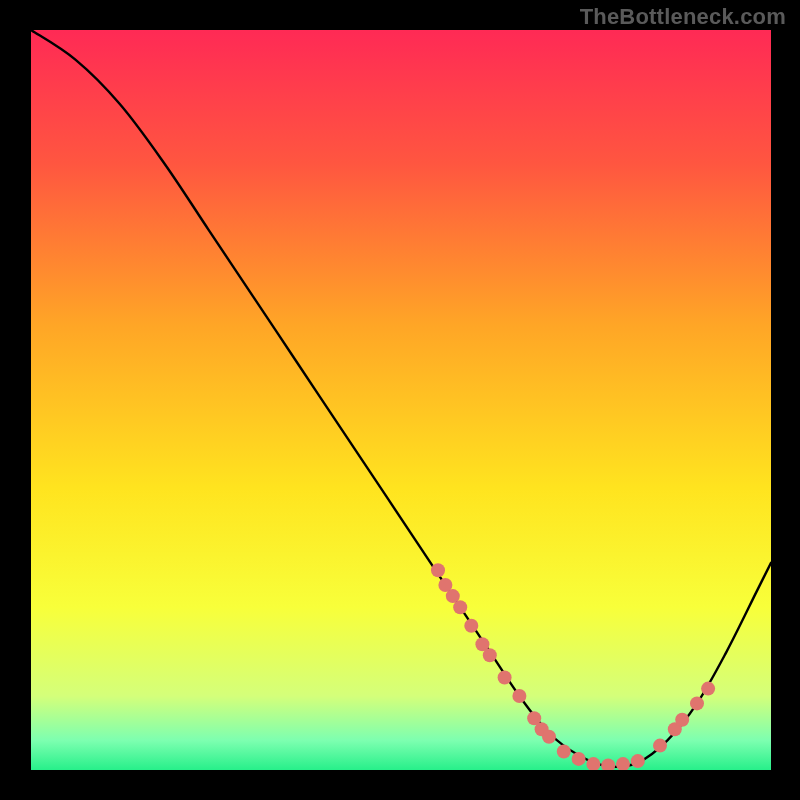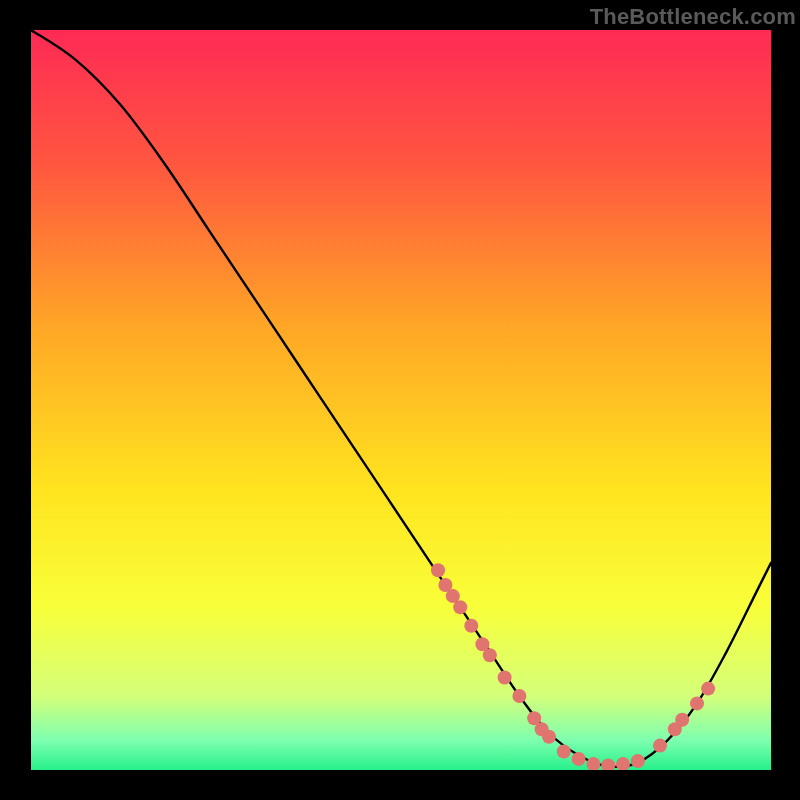--- a/index.html
+++ b/index.html
@@ -12,21 +12,21 @@
   }
   .frame {
     position: relative;
     width: 800px;
     height: 800px;
     background: #000;
   }
   .watermark {
     position: absolute;
     top: 4px;
-    right: 4px;
+    right: 14px;
     color: #5a5a5a;
     font-size: 22px;
     font-weight: 600;
     letter-spacing: 0.2px;
     z-index: 10;
   }
   .plot {
     position: absolute;
   }
   svg { display: block; }

